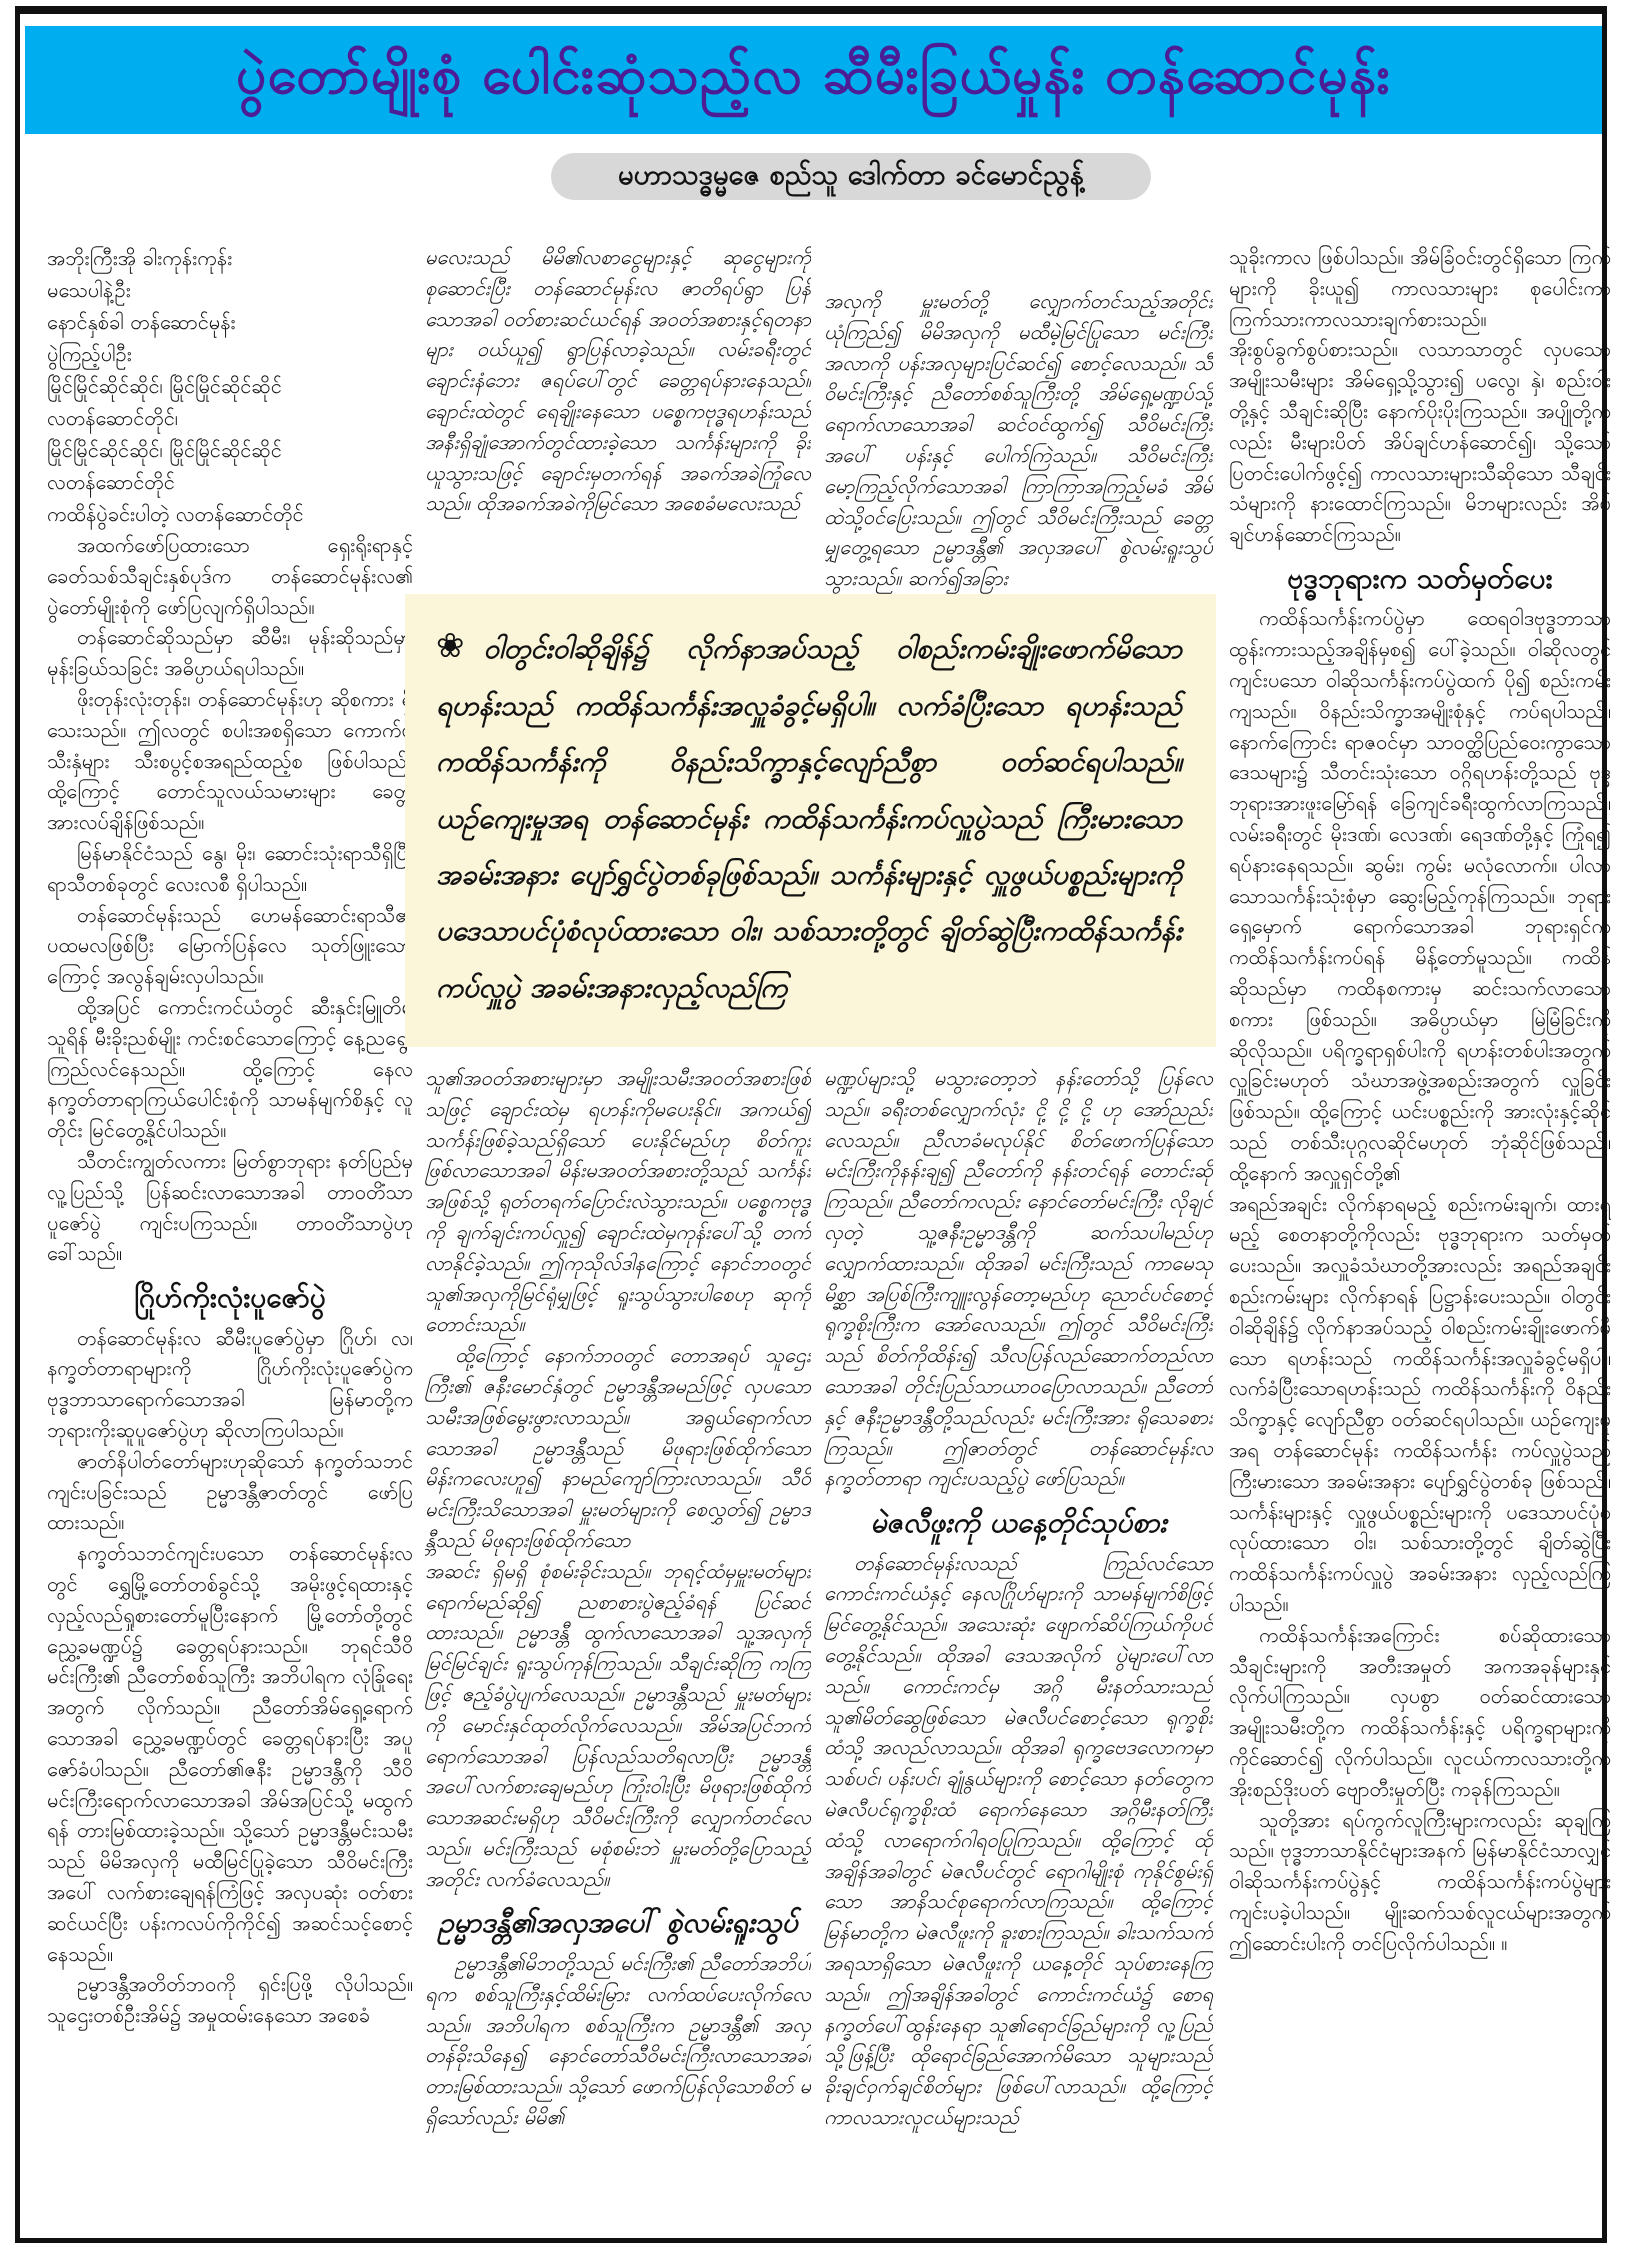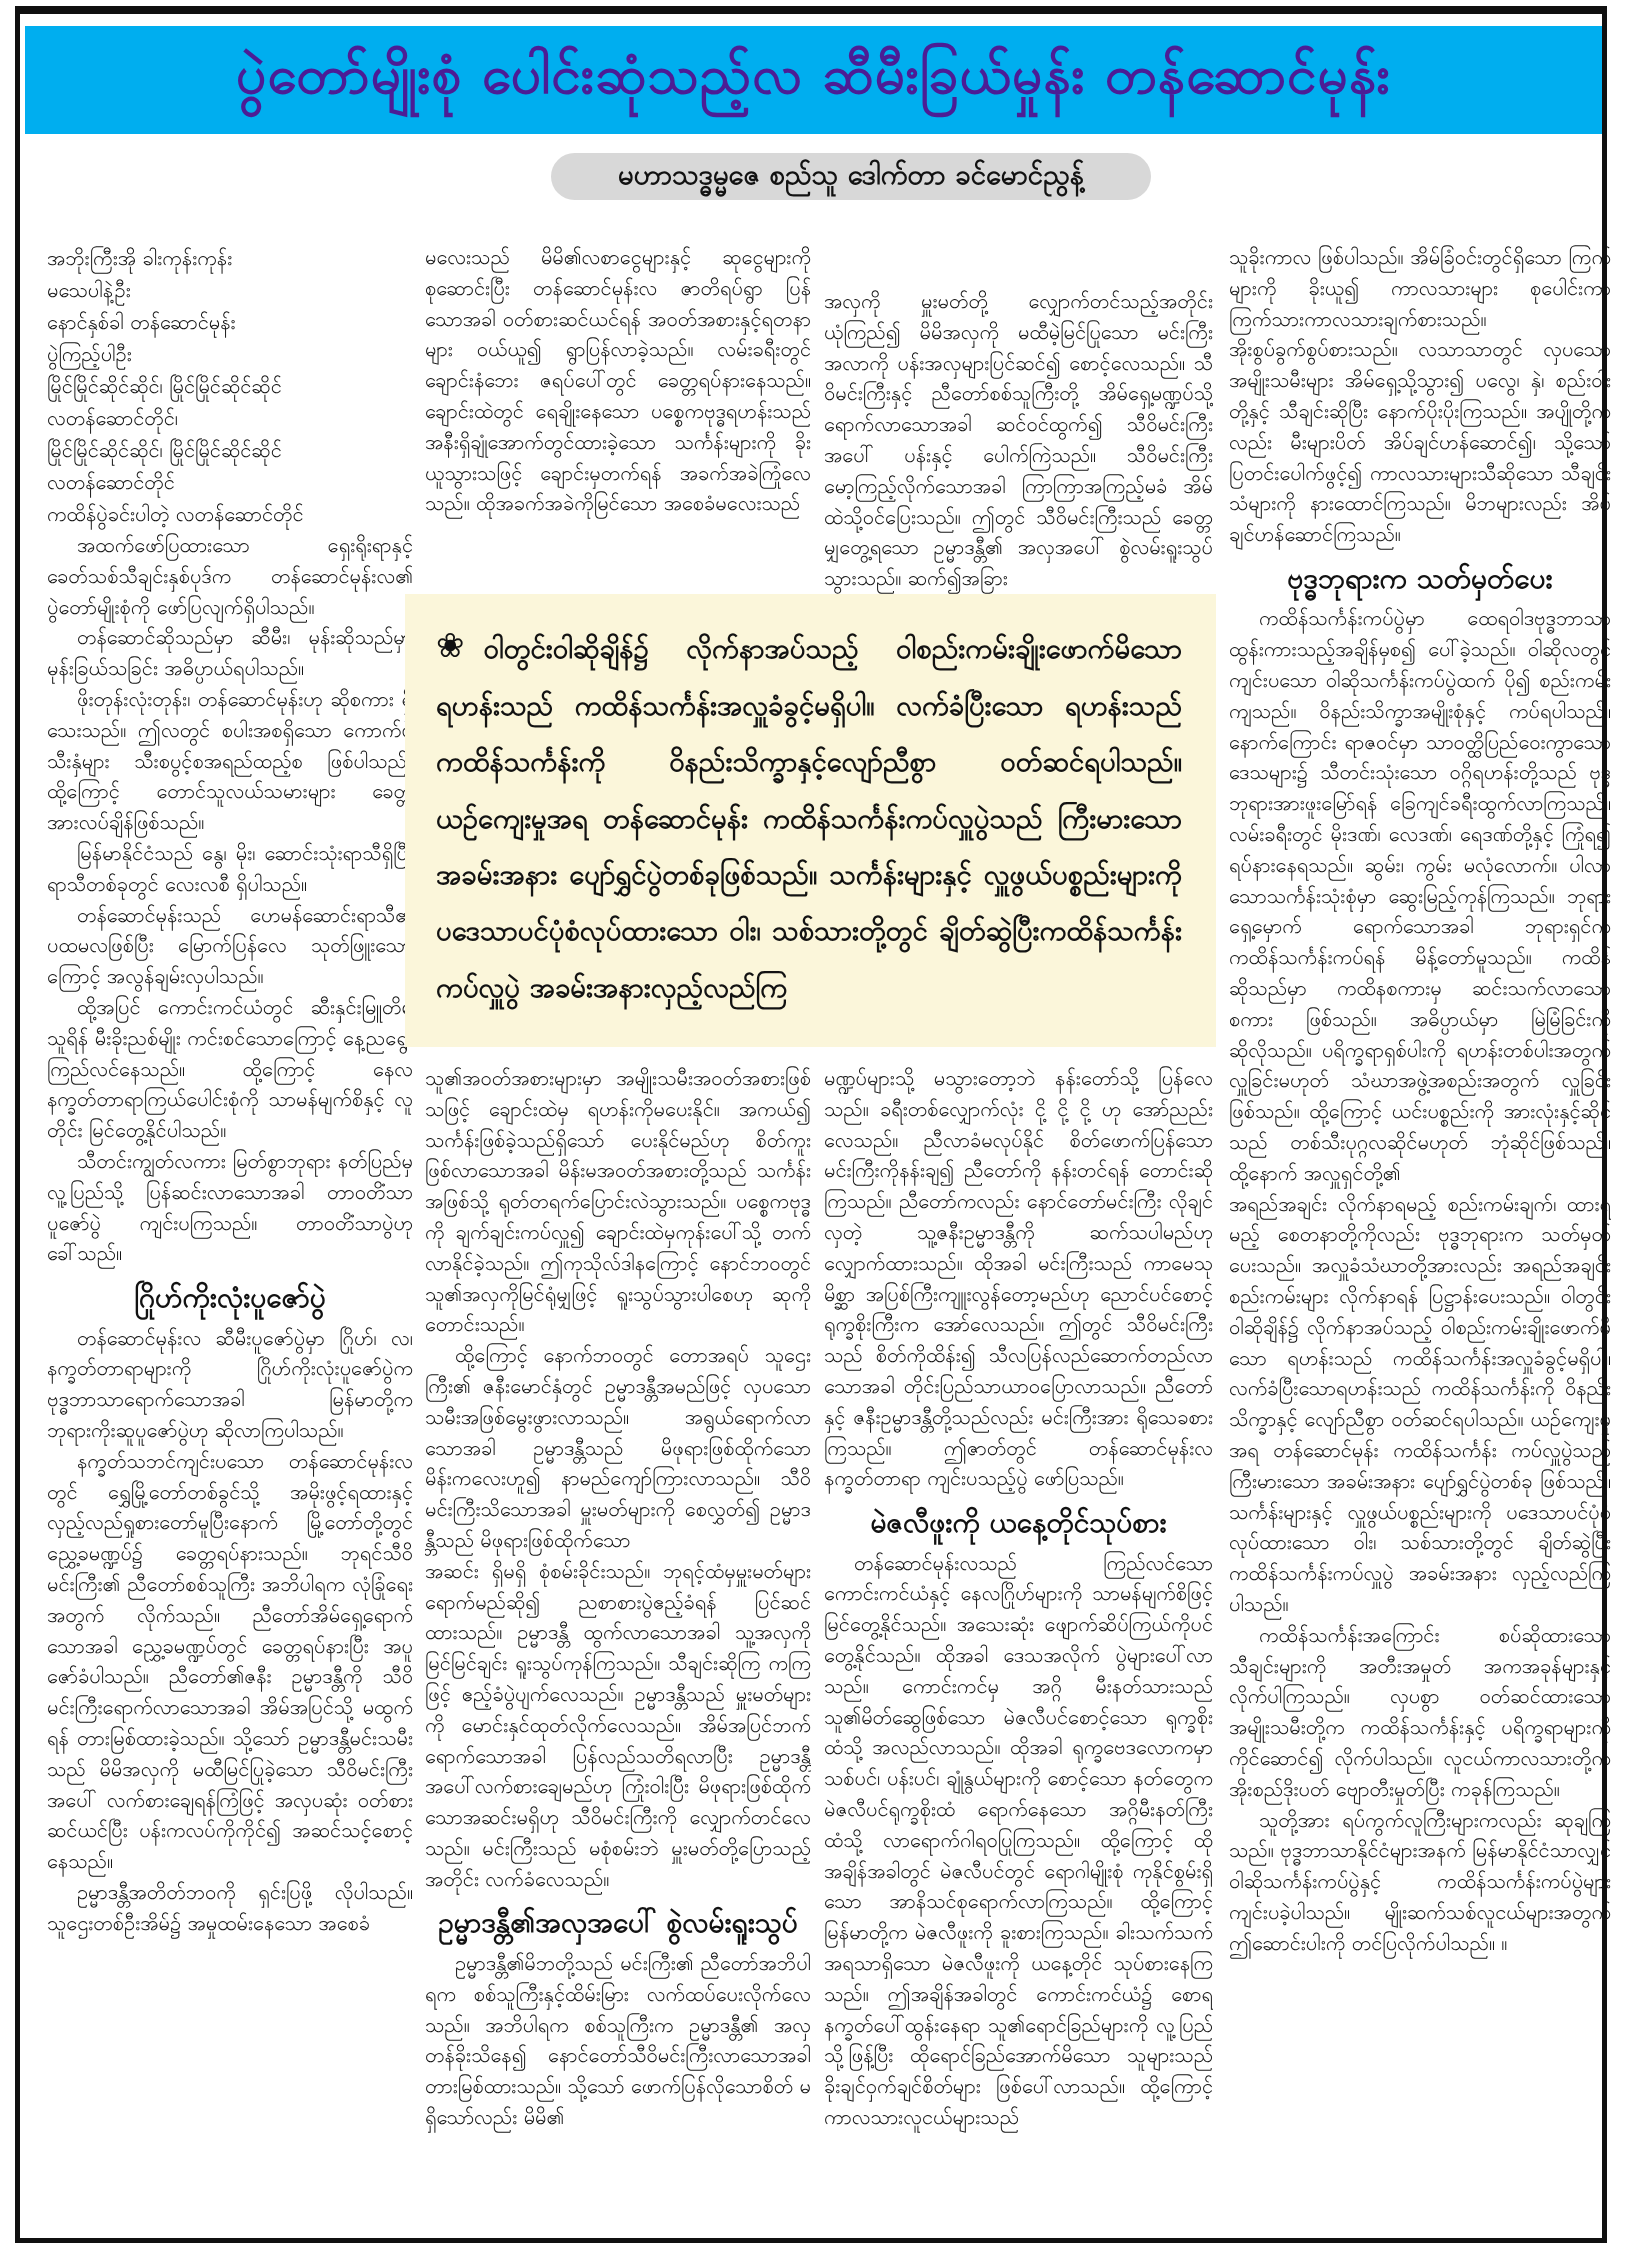--- a/index.html
+++ b/index.html
@@ -10,21 +10,21 @@
   .frame{position:absolute;left:15.4px;top:5.5px;width:1592px;height:2237px;
     border:5px solid #101010;border-top-width:8.3px;box-sizing:border-box;background:#ffffff;}
   .banner{position:absolute;left:25px;top:26.4px;width:1577px;height:108px;
     display:flex;align-items:center;justify-content:center;}
   .banner-title{color:#ffffff;font-size:53px;font-weight:bold;letter-spacing:1.1px;white-space:nowrap;}
   .byline-pill{position:absolute;left:551px;top:153px;width:600px;height:47px;
     border-radius:33px;display:flex;align-items:center;justify-content:center;}
   .byline-text{font-size:27.5px;font-weight:bold;}
   .col{position:absolute;top:242px;height:2007px;overflow:hidden;
     font-size:20px;line-height:1.54;text-align:justify;}
-  .seg{position:absolute;overflow:hidden;font-size:20px;line-height:1.54;text-align:justify;}
+  .seg{position:absolute;overflow:hidden;font-size:20px;line-height:1.54;text-align:justify;font-style:italic;}
   .p{margin:0;text-indent:30px;}
   .pc{margin:0;text-indent:0;}
   .h{font-weight:bold;text-align:center;font-size:28px;margin:8.8px 0 5.5px;text-indent:0;line-height:1.4;}
   .poem div{line-height:1.6;text-align:left;}
   .highlight{box-sizing:border-box;padding:26.4px 34px 22px 31px;
     font-size:27.5px;line-height:2.05;font-weight:bold;text-align:justify;}
   .ornament{float:left;font-size:34px;margin:7.7px 19px 0 0;line-height:1;}
 </style>
 </head>
 <body>
@@ -53,20 +53,21 @@
   </div>
   <p class="p">အထက်ဖော်ပြထားသော ရှေးရိုးရာနှင့် ခေတ်သစ်သီချင်းနှစ်ပုဒ်က တန်ဆောင်မုန်းလ၏ ပွဲတော်မျိုးစုံကို ဖော်ပြလျက်ရှိပါသည်။</p>
   <p class="p">တန်ဆောင်ဆိုသည်မှာ ဆီမီး၊ မုန်းဆိုသည်မှာ မုန်းခြယ်သခြင်း အဓိပ္ပာယ်ရပါသည်။</p>
   <p class="p">ဖိုးတုန်းလုံးတုန်း၊ တန်ဆောင်မုန်းဟု ဆိုစကား ရှိသေးသည်။ ဤလတွင် စပါးအစရှိသော ကောက်ပဲ သီးနှံများ သီးစပွင့်စအရည်ထည့်စ ဖြစ်ပါသည်။ ထို့ကြောင့် တောင်သူလယ်သမားများ ခေတ္တ အားလပ်ချိန်ဖြစ်သည်။</p>
   <p class="p">မြန်မာနိုင်ငံသည် နွေ၊ မိုး၊ ဆောင်းသုံးရာသီရှိပြီး ရာသီတစ်ခုတွင် လေးလစီ ရှိပါသည်။</p>
   <p class="p">တန်ဆောင်မုန်းသည် ဟေမန်ဆောင်းရာသီ၏ ပထမလဖြစ်ပြီး မြောက်ပြန်လေ သုတ်ဖြူးသောကြောင့် အလွန်ချမ်းလှပါသည်။</p>
   <p class="p">ထို့အပြင် ကောင်းကင်ယံတွင် ဆီးနှင်းမြူတိမ် သူရိန် မီးခိုးညစ်မျိုး ကင်းစင်သောကြောင့် နေ့ညရွေး ကြည်လင်နေသည်။ ထို့ကြောင့် နေလ နက္ခတ်တာရာကြယ်ပေါင်းစုံကို သာမန်မျက်စိနှင့် လူတိုင်း မြင်တွေ့နိုင်ပါသည်။</p>
   <p class="p">သီတင်းကျွတ်လကား မြတ်စွာဘုရား နတ်ပြည်မှ လူ့ပြည်သို့ ပြန်ဆင်းလာသောအခါ တာဝတိံသာ ပူဇော်ပွဲ ကျင်းပကြသည်။ တာဝတိံသာပွဲဟု ခေါ်သည်။</p>
   <div class="h">ဂြိုဟ်ကိုးလုံးပူဇော်ပွဲ</div>
   <p class="p">တန်ဆောင်မုန်းလ ဆီမီးပူဇော်ပွဲမှာ ဂြိုဟ်၊ လ၊ နက္ခတ်တာရာများကို ဂြိုဟ်ကိုးလုံးပူဇော်ပွဲက ဗုဒ္ဓဘာသာရောက်သောအခါ မြန်မာတို့က ဘုရားကိုးဆူပူဇော်ပွဲဟု ဆိုလာကြပါသည်။</p>
+  <p class="p">ဇာတ်နိပါတ်တော်များဟုဆိုသော် နက္ခတ်သဘင်ကျင်းပခြင်းသည် ဥမ္မာဒန္တီဇာတ်တွင် ဖော်ပြထားသည်။</p>
   <p class="p">နက္ခတ်သဘင်ကျင်းပသော တန်ဆောင်မုန်းလတွင် ရွှေမြို့တော်တစ်ခွင်သို့ အမိုးဖွင့်ရထားနှင့် လှည့်လည်ရှုစားတော်မူပြီးနောက် မြို့တော်တို့တွင် ညွှေ့ခမဏ္ဍပ်၌ ခေတ္တရပ်နားသည်။ ဘုရင်သီဝိမင်းကြီး၏ ညီတော်စစ်သူကြီး အဘိပါရက လုံခြုံရေးအတွက် လိုက်သည်။ ညီတော်အိမ်ရှေ့ရောက်သောအခါ ညွှေ့ခမဏ္ဍပ်တွင် ခေတ္တရပ်နားပြီး အပူဇော်ခံပါသည်။ ညီတော်၏ဇနီး ဥမ္မာဒန္တီကို သီဝိမင်းကြီးရောက်လာသောအခါ အိမ်အပြင်သို့ မထွက်ရန် တားမြစ်ထားခဲ့သည်။ သို့သော် ဥမ္မာဒန္တီမင်းသမီးသည် မိမိအလှကို မထီမြင်ပြုခဲ့သော သီဝိမင်းကြီးအပေါ် လက်စားချေရန်ကြံဖြင့် အလှပဆုံး ဝတ်စားဆင်ယင်ပြီး ပန်းကလပ်ကိုကိုင်၍ အဆင်သင့်စောင့်နေသည်။</p>
   <p class="p">ဥမ္မာဒန္တီအတိတ်ဘဝကို ရှင်းပြဖို့ လိုပါသည်။ သူဌေးတစ်ဦးအိမ်၌ အမှုထမ်းနေသော အစေခံ</p>
 </div>
 
 <div class="seg" style="left:425px;top:242px;width:386px;height:348px;">
   <p class="pc">မလေးသည် မိမိ၏လစာငွေများနှင့် ဆုငွေများကို စုဆောင်းပြီး တန်ဆောင်မုန်းလ ဇာတိရပ်ရွာ ပြန်သောအခါ ဝတ်စားဆင်ယင်ရန် အဝတ်အစားနှင့်ရတနာများ ဝယ်ယူ၍ ရွာပြန်လာခဲ့သည်။ လမ်းခရီးတွင် ချောင်းနံဘေး ဇရပ်ပေါ်တွင် ခေတ္တရပ်နားနေသည်။ ချောင်းထဲတွင် ရေချိုးနေသော ပစ္စေကဗုဒ္ဓရဟန်းသည် အနီးရှိချုံအောက်တွင်ထားခဲ့သော သင်္ကန်းများကို ခိုးယူသွားသဖြင့် ချောင်းမှတက်ရန် အခက်အခဲကြုံလေသည်။ ထိုအခက်အခဲကိုမြင်သော အစေခံမလေးသည်</p>
 </div>
 
 <div class="seg" style="left:824px;top:254px;width:389px;height:348px;margin-top:32px;">
   <p class="pc">အလှကို မှူးမတ်တို့ လျှောက်တင်သည့်အတိုင်း ယုံကြည်၍ မိမိအလှကို မထီမဲ့မြင်ပြုသော မင်းကြီးအလာကို ပန်းအလှများပြင်ဆင်၍ စောင့်လေသည်။ သီဝိမင်းကြီးနှင့် ညီတော်စစ်သူကြီးတို့ အိမ်ရှေ့မဏ္ဍပ်သို့ ရောက်လာသောအခါ ဆင်ဝင်ထွက်၍ သီဝိမင်းကြီးအပေါ် ပန်းနှင့် ပေါက်ကြဲသည်။ သီဝိမင်းကြီး မော့ကြည့်လိုက်သောအခါ ကြာကြာအကြည့်မခံ အိမ်ထဲသို့ဝင်ပြေးသည်။ ဤတွင် သီဝိမင်းကြီးသည် ခေတ္တမျှတွေ့ရသော ဥမ္မာဒန္တီ၏ အလှအပေါ် စွဲလမ်းရူးသွပ်သွားသည်။ ဆက်၍အခြား</p>

